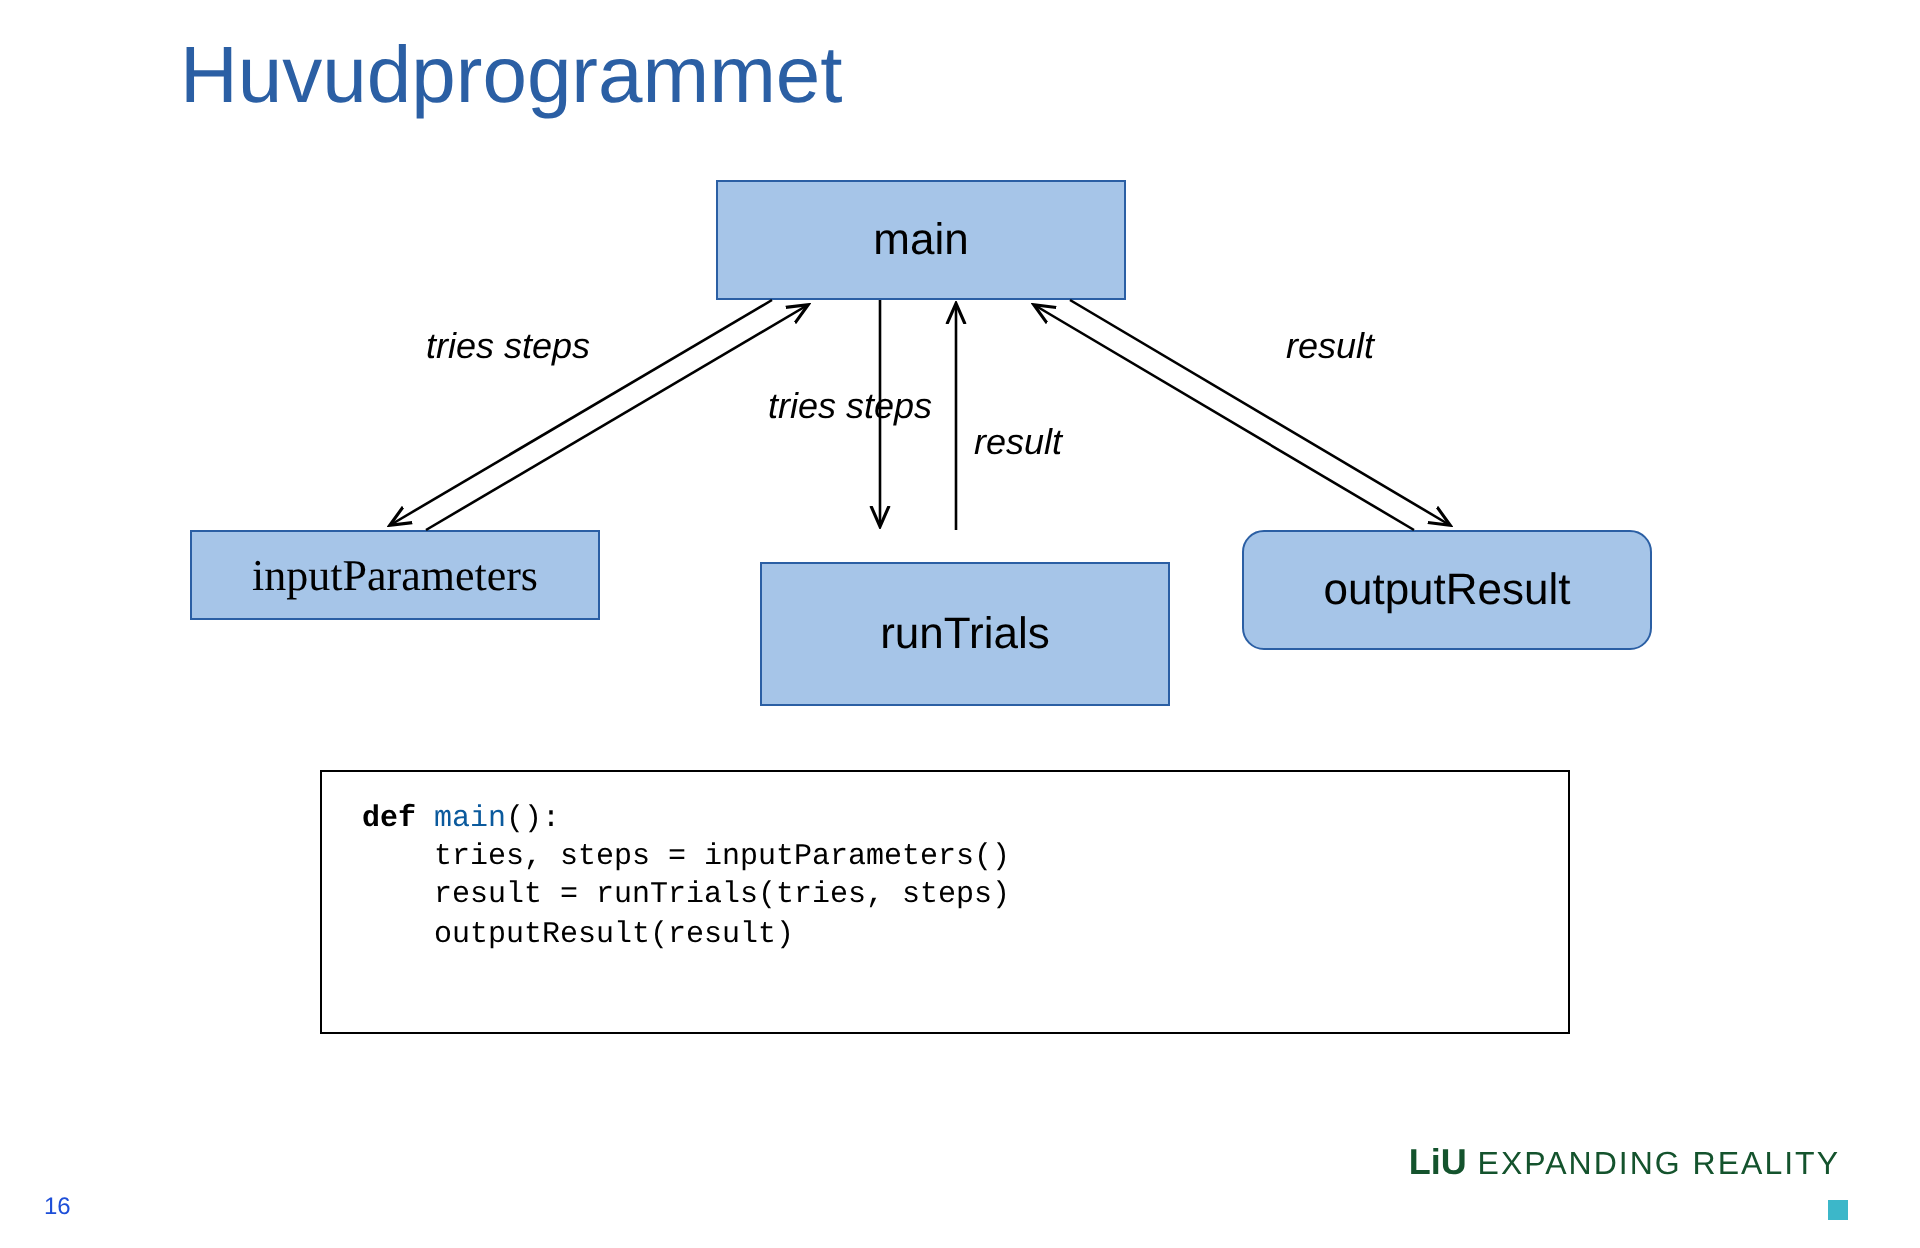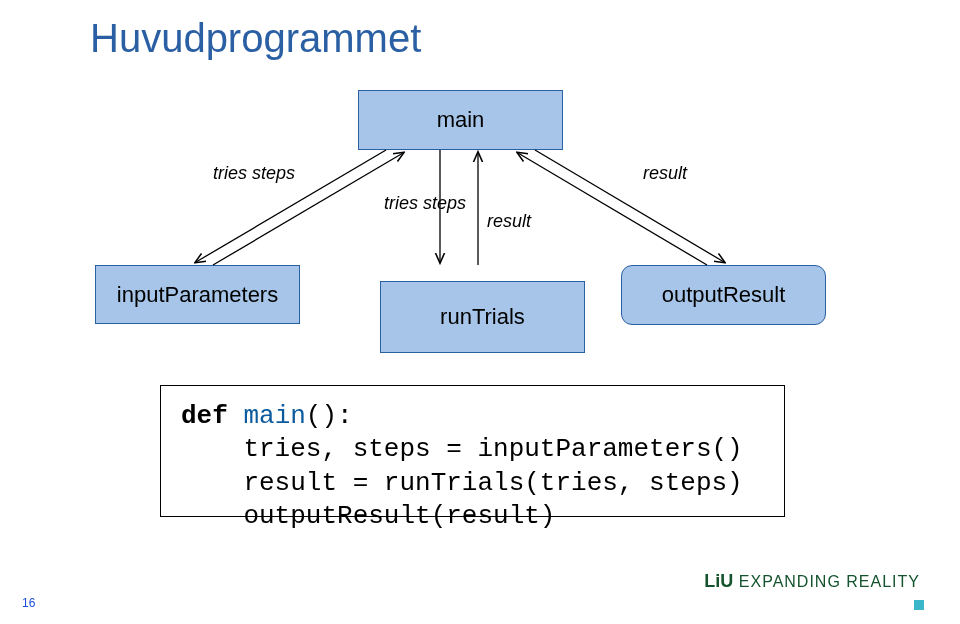--- a/index.html
+++ b/index.html
@@ -40,21 +40,21 @@
   }
   .code-box {
     position: absolute;
     left: 160px;
     top: 385px;
     width: 625px;
     height: 132px;
     border: 1.5px solid #000;
     padding: 14px 20px;
     font-family: "Courier New", Courier, monospace;
-    font-size: 26px;
+    font-size: 15px;
     line-height: 1.28;
     white-space: pre;
   }
   .kw-def { font-weight: bold; }
   .kw-main { color: #0b5a9d; }
   .footer-logo {
     position: absolute;
     right: 40px;
     bottom: 32px;
     font-size: 16px;
@@ -86,21 +86,21 @@
 </style>
 </head>
 <body>
 
 <div class="title">Huvudprogrammet</div>
 
 <div class="box" style="left:358px; top:90px; width:205px; height:60px;">
   <span>main</span>
 </div>
 
-<div class="box" style="left:95px; top:265px; width:205px; height:59px;">
+<div class="box" style="left:95px; top:265px; width:205px; height:45px;font-family:Liberation Serif, serif;">
   <span>inputParameters</span>
 </div>
 <div class="box" style="left:358px; top:281px; width:205px; height:72px;margin-left:22px;">
   <span>runTrials</span>
 </div>
 <div class="box" style="left:621px; top:265px; width:205px; height:60px;border-radius:11px;">
   <span>outputResult</span>
 </div>
 
 <div class="label" style="left:213px; top:163px;">tries

